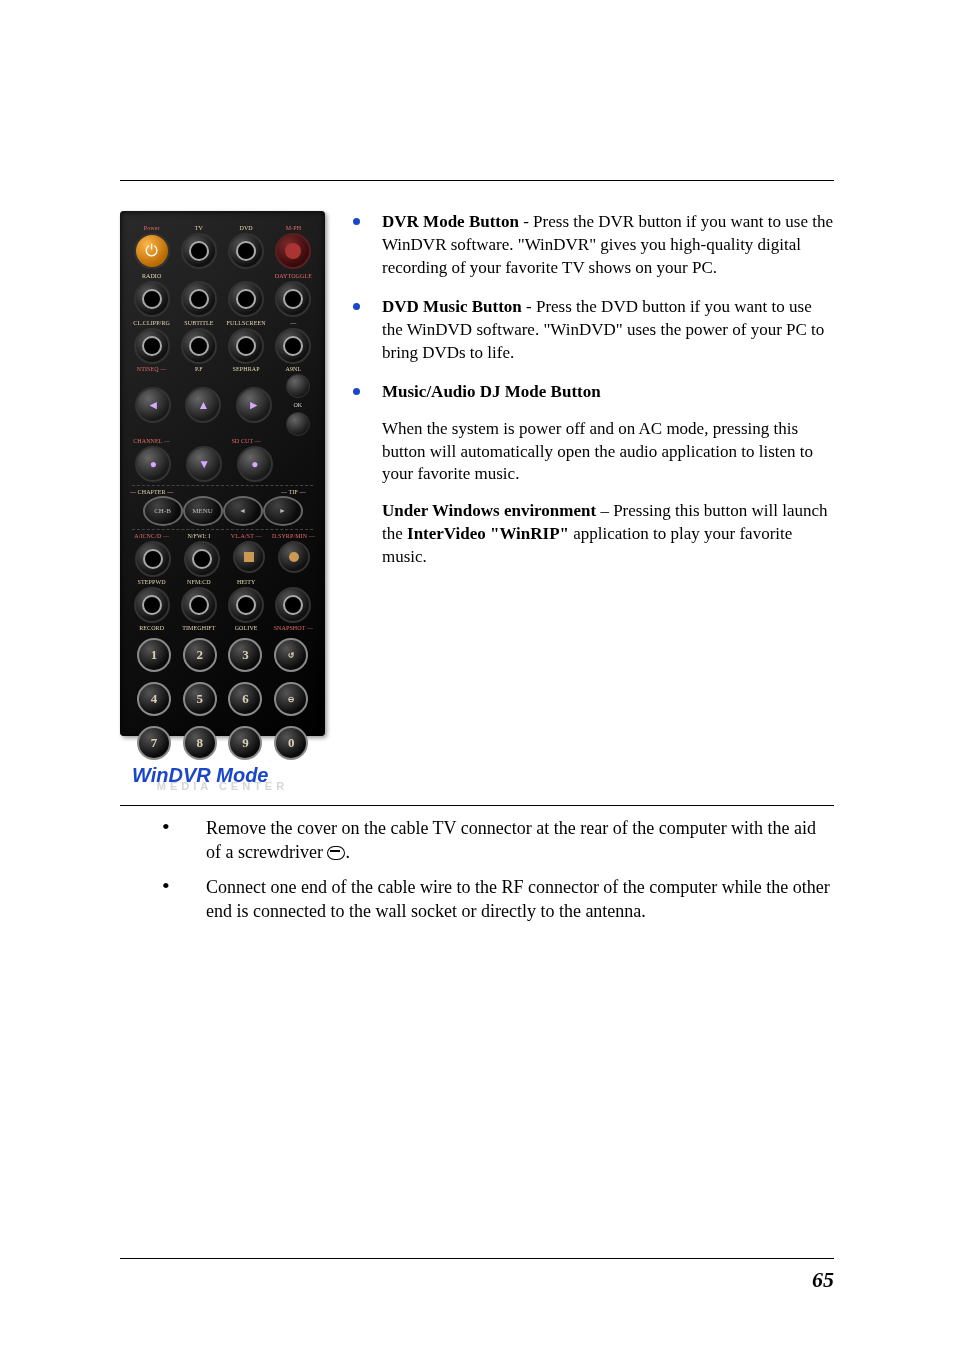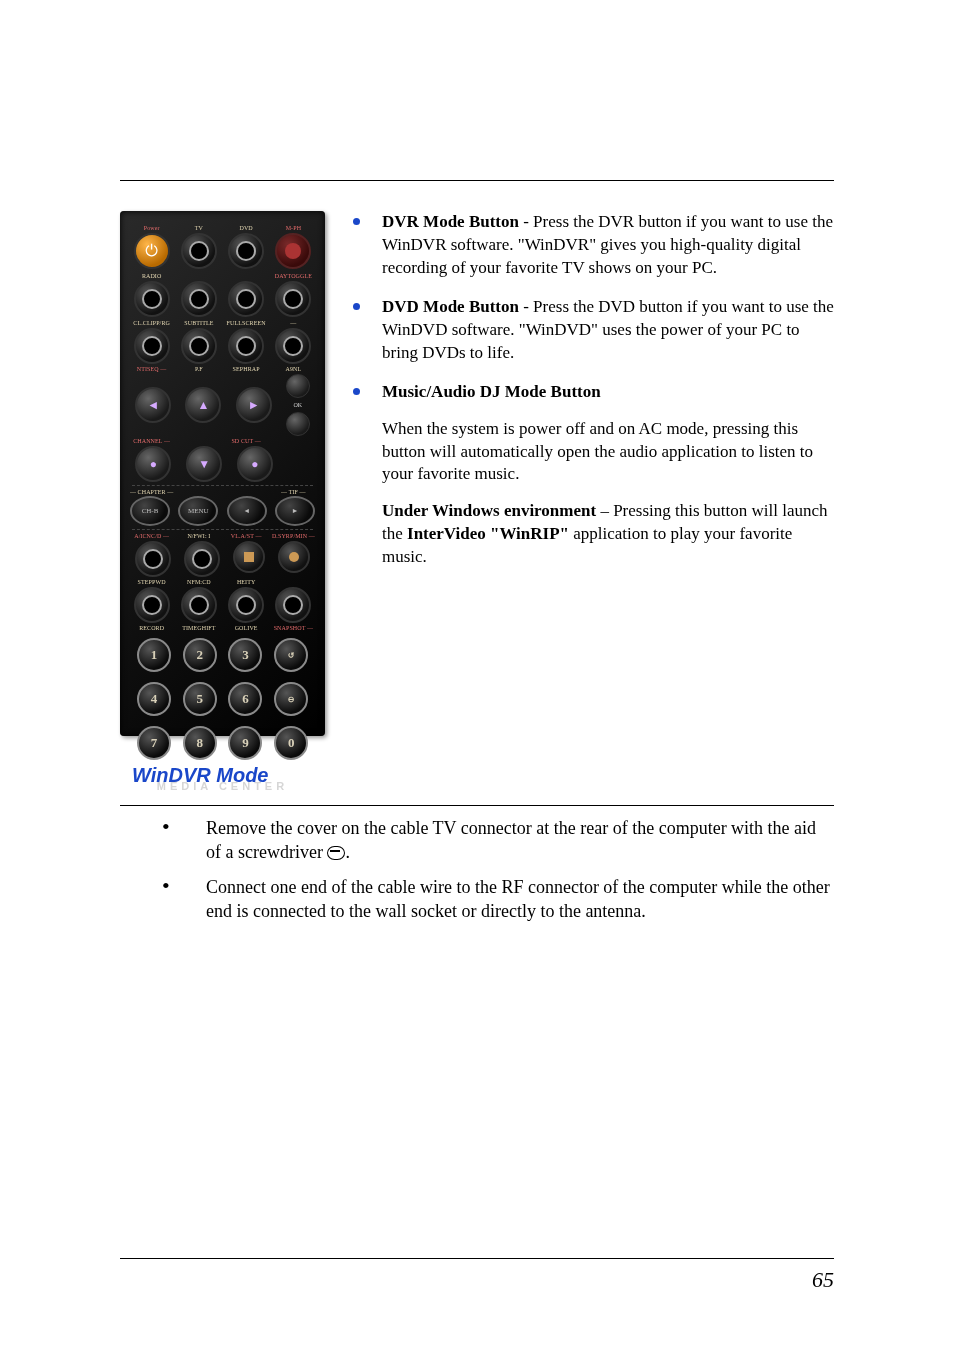--- a/index.html
+++ b/index.html
@@ -17,21 +17,21 @@
   .btn-power::after{content:"⏻";position:absolute;inset:0;display:flex;align-items:center;justify-content:center;color:#fff;font-size:16px}
   .btn-red{background:radial-gradient(circle at 35% 30%,#7a2a2a,#3a0a0a 70%);border-color:#522}
   .btn-red::after{content:"";position:absolute;inset:8px;border-radius:50%;background:#a33}
   .btn-arrow{width:32px;height:32px;border-radius:50%;background:radial-gradient(circle at 35% 30%,#666,#1a1a1a 70%);border:2px solid #333;display:flex;align-items:center;justify-content:center;color:#d4f;font-size:12px}
   .btn-arrow span{color:#d6aaff;font-weight:bold}
   .sidebtn{width:22px;height:22px;border-radius:50%;background:radial-gradient(circle at 35% 30%,#666,#1a1a1a 70%);border:1.5px solid #333}
   .sidecol{display:flex;flex-direction:column;gap:4px;align-items:center}
   .oval{width:34px;height:28px;border-radius:50%;border:2px solid #666;background:radial-gradient(circle at 35% 30%,#444,#0a0a0a 70%);display:flex;align-items:center;justify-content:center;color:#bbb;font-size:7px}
   .ctrlblk{margin:2px 0}
   .divider{border-top:1px dashed #444;margin:3px 4px}
-  .nav-row{display:flex;align-items:center;justify-content:space-between;padding:0 2px}
+  .nav-row{display:flex;align-items:center;justify-content:center;padding:0 2px}
   .nav-row .oval{width:36px;height:26px}
   .smlbtn{width:28px;height:28px;border-radius:50%;background:radial-gradient(circle at 35% 30%,#555,#111 70%);border:2px solid #333;display:flex;align-items:center;justify-content:center}
   .smlbtn::after{content:"";width:10px;height:10px;background:#c95}
   .smlbtn.round::after{border-radius:50%}
   .numpad{display:grid;grid-template-columns:repeat(4,1fr);gap:10px 6px;padding:6px 6px 0 6px}
   .num{width:30px;height:30px;border-radius:50%;border:2.5px double #8a8a8a;background:radial-gradient(circle at 35% 30%,#555,#0a0a0a 70%);display:flex;align-items:center;justify-content:center;color:#d8d0b8;font-size:13px;font-weight:bold;justify-self:center}
   .num.small{font-size:8px}
   .mc-label{text-align:center;color:#d6d6d6;font-family:Arial,sans-serif;font-size:11px;letter-spacing:4px;font-weight:bold;margin-top:20px}
   .right-col{flex:1;font-family:Liberation Serif, serif;font-size:17px;line-height:1.35}
   .right-col ul{list-style:none;padding:0;margin:0}
@@ -47,21 +47,21 @@
   .thin-line{border:none;border-top:1px solid #000;margin:2px 0 10px 0}
   .prose{font-size:18px;line-height:1.35;text-align:justify;margin-left:26px}
   .prose p{margin:0 0 12px 0}
   .bul{list-style:none;padding:0;margin:0 0 0 42px}
   .bul li{display:flex;font-size:18px;line-height:1.35;margin:0 0 10px 0}
   .bul .dash{flex:0 0 44px;text-align:left;color:#000;font-size:22px;line-height:1}
   .coin{display:inline-block;width:16px;height:12px;border:1.5px solid #000;border-radius:50%/60%;vertical-align:-2px;position:relative;background:#fff}
   .coin::after{content:"";position:absolute;left:2px;top:3px;width:10px;height:2px;background:#000}
   .footer{position:absolute;left:120px;right:120px;bottom:58px}
   .footer hr{border:none;border-top:1px solid #000;margin:0 0 8px 0}
-  .footer .pg{text-align:right;font-family:"Times New Roman",serif;font-style:italic;font-weight:normal;font-size:22px}
+  .footer .pg{text-align:right;font-family:"Times New Roman",serif;font-style:italic;font-weight:bold;font-size:22px}
 </style>
 </head>
 <body>
 
 <div class="page">
   <hr class="hr-top">
 
   <div class="top-cols">
 
     <div class="remote">
@@ -217,21 +217,21 @@
           <div class="body">
               <p>
             <b>DVR Mode Button</b><span> - Press the DVR button if you want to use the WinDVR software. "WinDVR" gives you high-quality digital recording of your favorite TV shows on your PC.</span>
           </p>
             </div>
         </li>
         <li>
           <span class="dot"></span>
           <div class="body">
               <p>
-            <b>DVD Mode Button</b><span> - Press the DVD button if you want to use the WinDVD software. "WinDVD" uses the power of your PC to bring DVDs to life.</span>
+            <b>DVD Music Button</b><span> - Press the DVD button if you want to use the WinDVD software. "WinDVD" uses the power of your PC to bring DVDs to life.</span>
           </p>
             </div>
         </li>
         <li>
           <span class="dot"></span>
           <div class="body">
             <p><b>Music/Audio DJ Mode Button</b></p>
             <p>When the system is power off and on AC mode, pressing this button will automatically open the audio application to listen to your favorite music.</p>
             <p>
               <b>Under Windows environment</b><span> – Pressing this button will launch the </span><b>InterVideo "WinRIP"</b><span> application to play your favorite music.</span>

